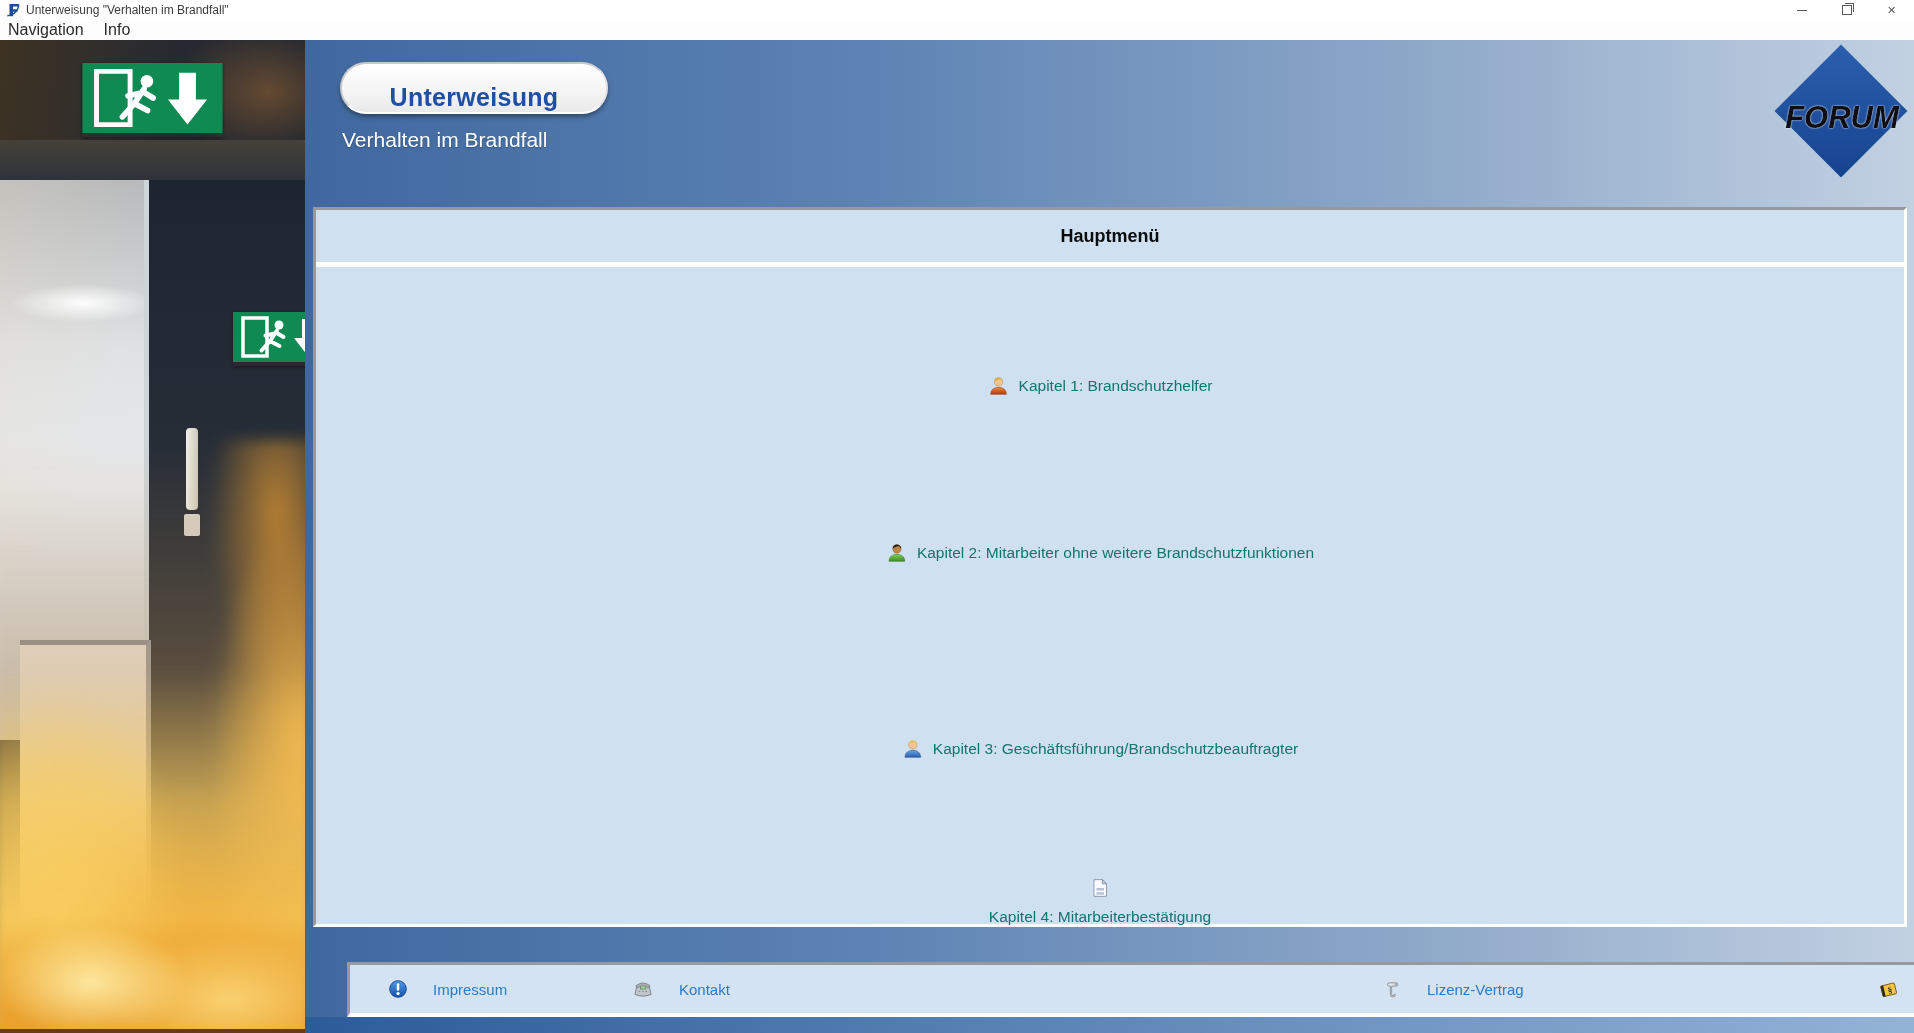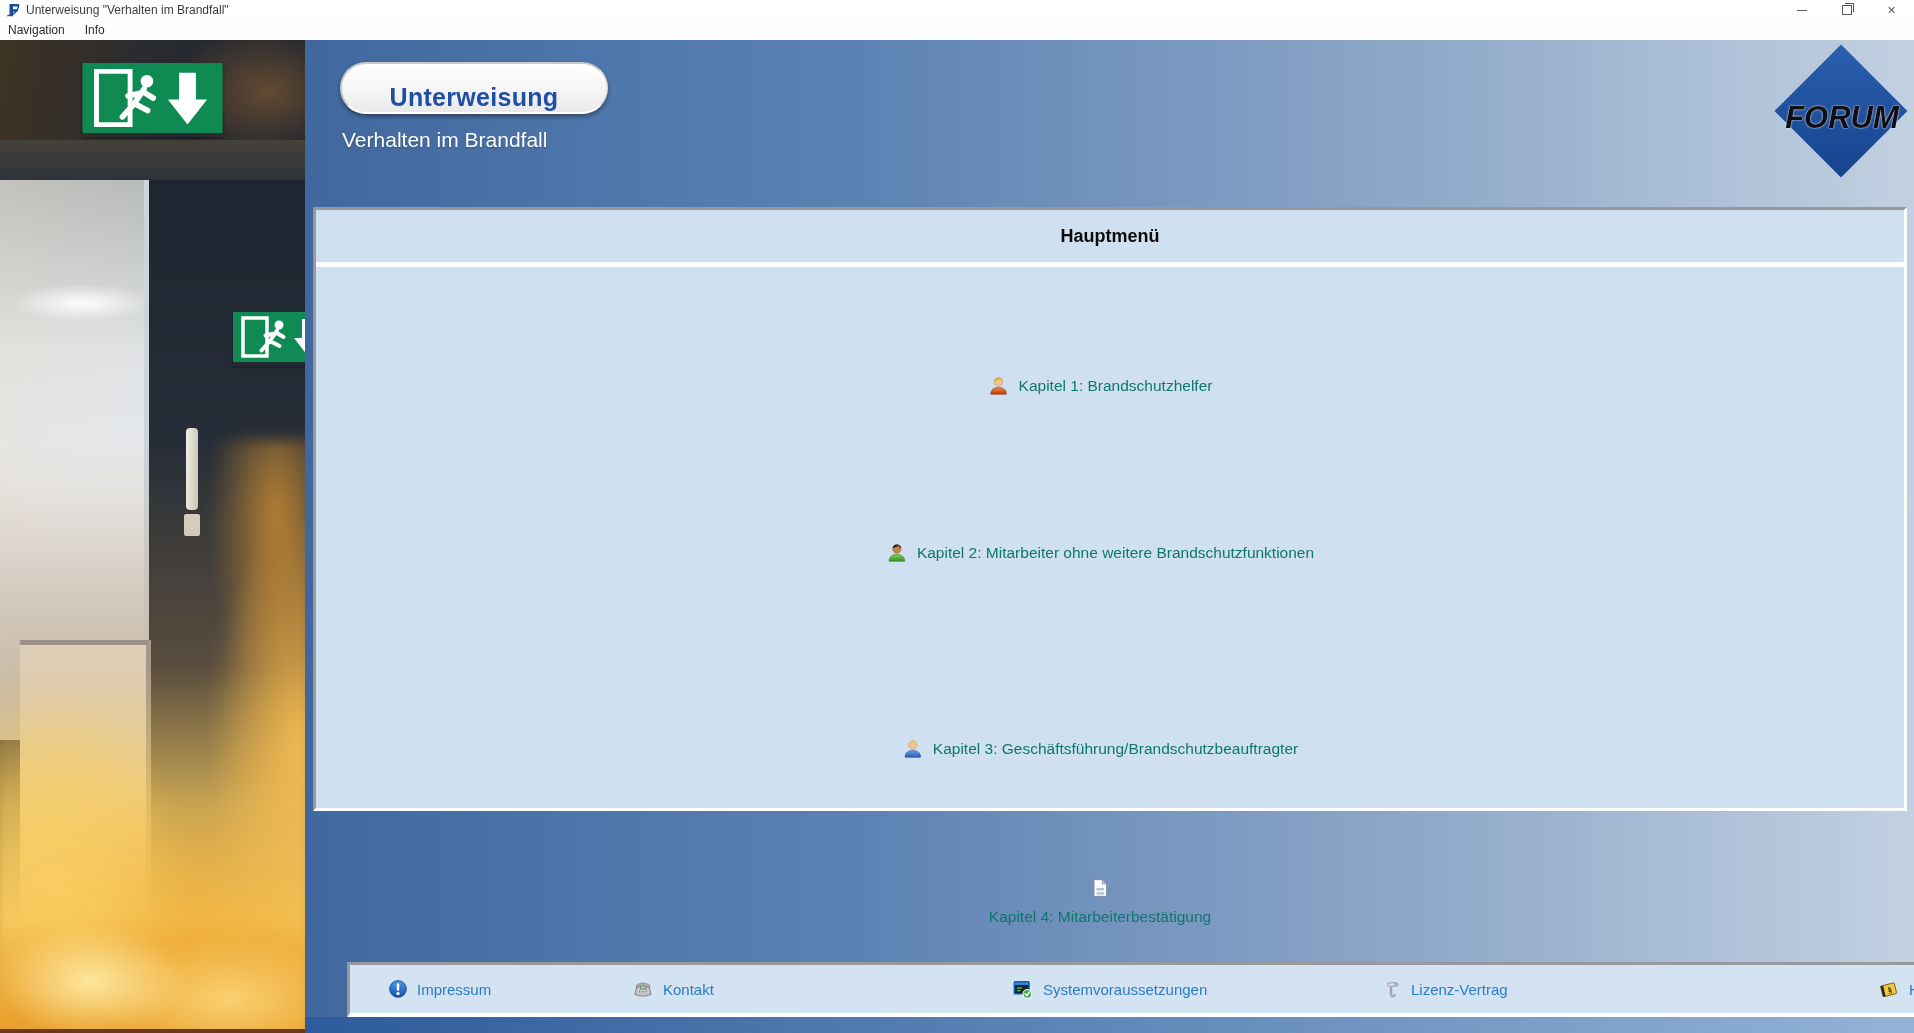--- a/index.html
+++ b/index.html
@@ -13,21 +13,21 @@
     display:flex;align-items:center;border-bottom:1px solid #f0f0f0;}
   .titlebar .app-icon{margin:0 6px 0 6px;display:flex;align-items:center;}
   .titlebar .title{font-size:12px;color:#3c3c3c;}
   .win-controls{position:absolute;right:0;top:0;height:20px;display:flex;}
   .win-btn{width:45px;height:20px;display:flex;align-items:center;justify-content:center;color:#595959;font-size:11px;cursor:pointer;}
   .min-glyph{width:10px;height:0;border-top:1px solid #595959;}
   .restore-glyph{width:8px;height:8px;border:1px solid #595959;background:#fff;position:relative;}
   .restore-glyph::before{content:'';position:absolute;left:2px;top:-3px;width:8px;height:8px;border:1px solid #595959;border-left:none;border-bottom:none;}
   
   .menubar{position:absolute;left:0;top:20px;width:1914px;height:20px;background:#fdfdfd;display:flex;align-items:center;padding-left:8px;box-sizing:border-box;}
-  .menu-item{font-size:12px;color:#2b2b2b;margin-right:20px;cursor:pointer;text-align:right;}
+  .menu-item{font-size:16px;color:#2b2b2b;margin-right:20px;cursor:pointer;text-align:right;}
   
   .sidebar{position:absolute;left:0;top:40px;width:305px;height:993px;overflow:hidden;background:#1a2230;}
   .ph{position:absolute;}
   .ph-top{left:0;top:0;width:305px;height:185px;
     background:
       radial-gradient(140px 90px at 18% 86%, rgba(216,148,52,.6), rgba(216,148,52,0) 70%),
       radial-gradient(150px 110px at 88% 28%, rgba(186,120,52,.45), rgba(186,120,52,0) 65%),
       linear-gradient(100deg,#3e3322 0%,#2a2b30 45%,#16202e 100%);}
   .ph-beam{left:0;top:100px;width:305px;height:42px;background:linear-gradient(#45413a,#2d323a);}
   .ph-room{left:0;top:140px;width:150px;height:560px;
@@ -70,35 +70,35 @@
     display:flex;align-items:flex-end;justify-content:center;box-sizing:border-box;}
   .pill span{font-size:25px;font-weight:bold;color:#1e4fa5;letter-spacing:.3px;}
   .hero-subtitle{position:absolute;left:37px;top:88px;font-size:21px;font-weight:normal;color:#ffffff;text-shadow:0 1px 2px rgba(0,0,0,.25);}
   .logo{position:absolute;right:4px;top:16px;width:136px;height:140px;}
   .logo .diamond{position:absolute;left:20px;top:8px;width:94px;height:94px;transform:rotate(45deg);
     background:linear-gradient(135deg,#2b5fae,#16438f);}
   .logo .logo-text{position:absolute;left:-8px;top:44px;width:152px;text-align:center;
     font-size:31px;font-weight:bold;font-style:italic;color:#0e0e14;letter-spacing:0px;
     text-shadow:0 0 2px rgba(235,242,250,.9), 0 0 1px rgba(235,242,250,.9);}
   
-  .mainbox{position:absolute;left:8px;top:167px;width:1594px;height:604px;box-sizing:border-box;
+  .mainbox{position:absolute;left:8px;top:167px;width:1594px;height:720px;box-sizing:border-box;
     background:#cfe1f1;border-top:3px solid #97999c;border-left:3px solid #97999c;
     border-right:3px solid #ffffff;border-bottom:3px solid #ffffff;}
   .mainbox-title{height:52px;line-height:52px;text-align:center;font-size:18px;font-weight:bold;color:#0c0c0c;
     border-bottom:5px solid #ffffff;}
   .chapters{position:relative;height:676px;}
   .chapter{position:absolute;left:calc(50% - 10px);transform:translateX(-50%);
     display:flex;align-items:center;gap:9px;cursor:pointer;white-space:nowrap;}
   .chapter span{font-size:15.5px;color:#0f766e;}
   .c1{top:108px;} .c2{top:275px;} .c3{top:442px;margin-top:29px;} .c4{top:610px;flex-direction:column;}
   
   .footerbar{position:absolute;left:42px;top:922px;width:1865px;height:55px;box-sizing:border-box;
     background:#d3e3f2;border-top:3px solid #97999c;border-left:3px solid #97999c;
     border-right:3px solid #ffffff;border-bottom:4px solid #ffffff;}
-  .flink{position:absolute;top:0;height:48px;display:flex;align-items:center;gap:9px;cursor:pointer;white-space:nowrap;}
+  .flink{position:absolute;top:0;height:48px;display:flex;align-items:center;gap:25px;cursor:pointer;white-space:nowrap;}
   .flink span{font-size:15px;color:#2b7bc9;}
   .bottomstrip{position:absolute;left:0;bottom:0;width:1609px;height:16px;
     background:linear-gradient(90deg,#2d5b9a,#93b3d6);}
 </style>
 </head>
 <body>
 
 <div class="titlebar">
   <span class="app-icon">
     <svg width="14" height="14" viewBox="0 0 16 16">
@@ -252,31 +252,20 @@
         <path d="M4.5 9 q7.5 -5 15 0 l2.2 9.5 q-9.7 4 -19.4 0 z" fill="#c3c7cd" stroke="#70757c" stroke-width="1"></path>
         <rect x="9" y="7.5" width="6.5" height="4.5" fill="#9fd89b" stroke="#4e7a4a" stroke-width="0.8"></rect>
         <path d="M3.5 8 q8.5 -6.5 17 0 l-1.6 2.6 q-6.9 -4.8 -13.8 0 z" fill="#a9adb4" stroke="#6d7177" stroke-width="0.8"></path>
         <circle cx="8" cy="15" r="0.9" fill="#7c8087"></circle>
           <circle cx="12" cy="15" r="0.9" fill="#7c8087"></circle>
           <circle cx="16" cy="15" r="0.9" fill="#7c8087"></circle>
       </svg>
       <span>Kontakt</span>
     </div>
 
-    <div class="flink" style="left:662px">
-      <svg width="22" height="21" viewBox="0 0 24 24">
-        <rect x="2" y="3" width="17" height="14" rx="1" fill="#15212b" stroke="#0a65c2" stroke-width="1.6"></rect>
-        <rect x="2.8" y="3.8" width="15.4" height="3" fill="#2f8be4"></rect>
-        <rect x="5" y="9.5" width="6" height="1.6" fill="#42c84a"></rect>
-        <rect x="5" y="12.5" width="4" height="1.6" fill="#42c84a"></rect>
-        <circle cx="17" cy="17" r="5" fill="#3fae49" stroke="#ffffff" stroke-width="1.2"></circle>
-        <path d="M14.5 17 l1.8 1.8 3.2 -3.8" stroke="#ffffff" stroke-width="1.8" fill="none" stroke-linecap="round" stroke-linejoin="round"></path>
-      </svg>
-      <span>Systemvoraussetzungen</span>
-    </div>
 
     <div class="flink" style="left:1032px">
       <svg width="20" height="21" viewBox="0 0 24 24">
         <path d="M9 4 q-2.5 0 -2.5 2 q0 2 2.5 2 h1 v10 q0 3 3 3 q3 0 3 -3 h-1.6 q0 1.6 -1.4 1.6 q-1.4 0 -1.4 -1.6 V8 h5 q2.5 0 2.5 -2 q0 -2 -2.5 -2 z" fill="#dfe3e8" stroke="#85898f" stroke-width="1"></path>
         <circle cx="16.5" cy="6" r="1.2" fill="#b9bec6" stroke="#85898f" stroke-width="0.6"></circle>
       </svg>
       <span>Lizenz-Vertrag</span>
     </div>
 
     <div class="flink" style="left:1528px">

